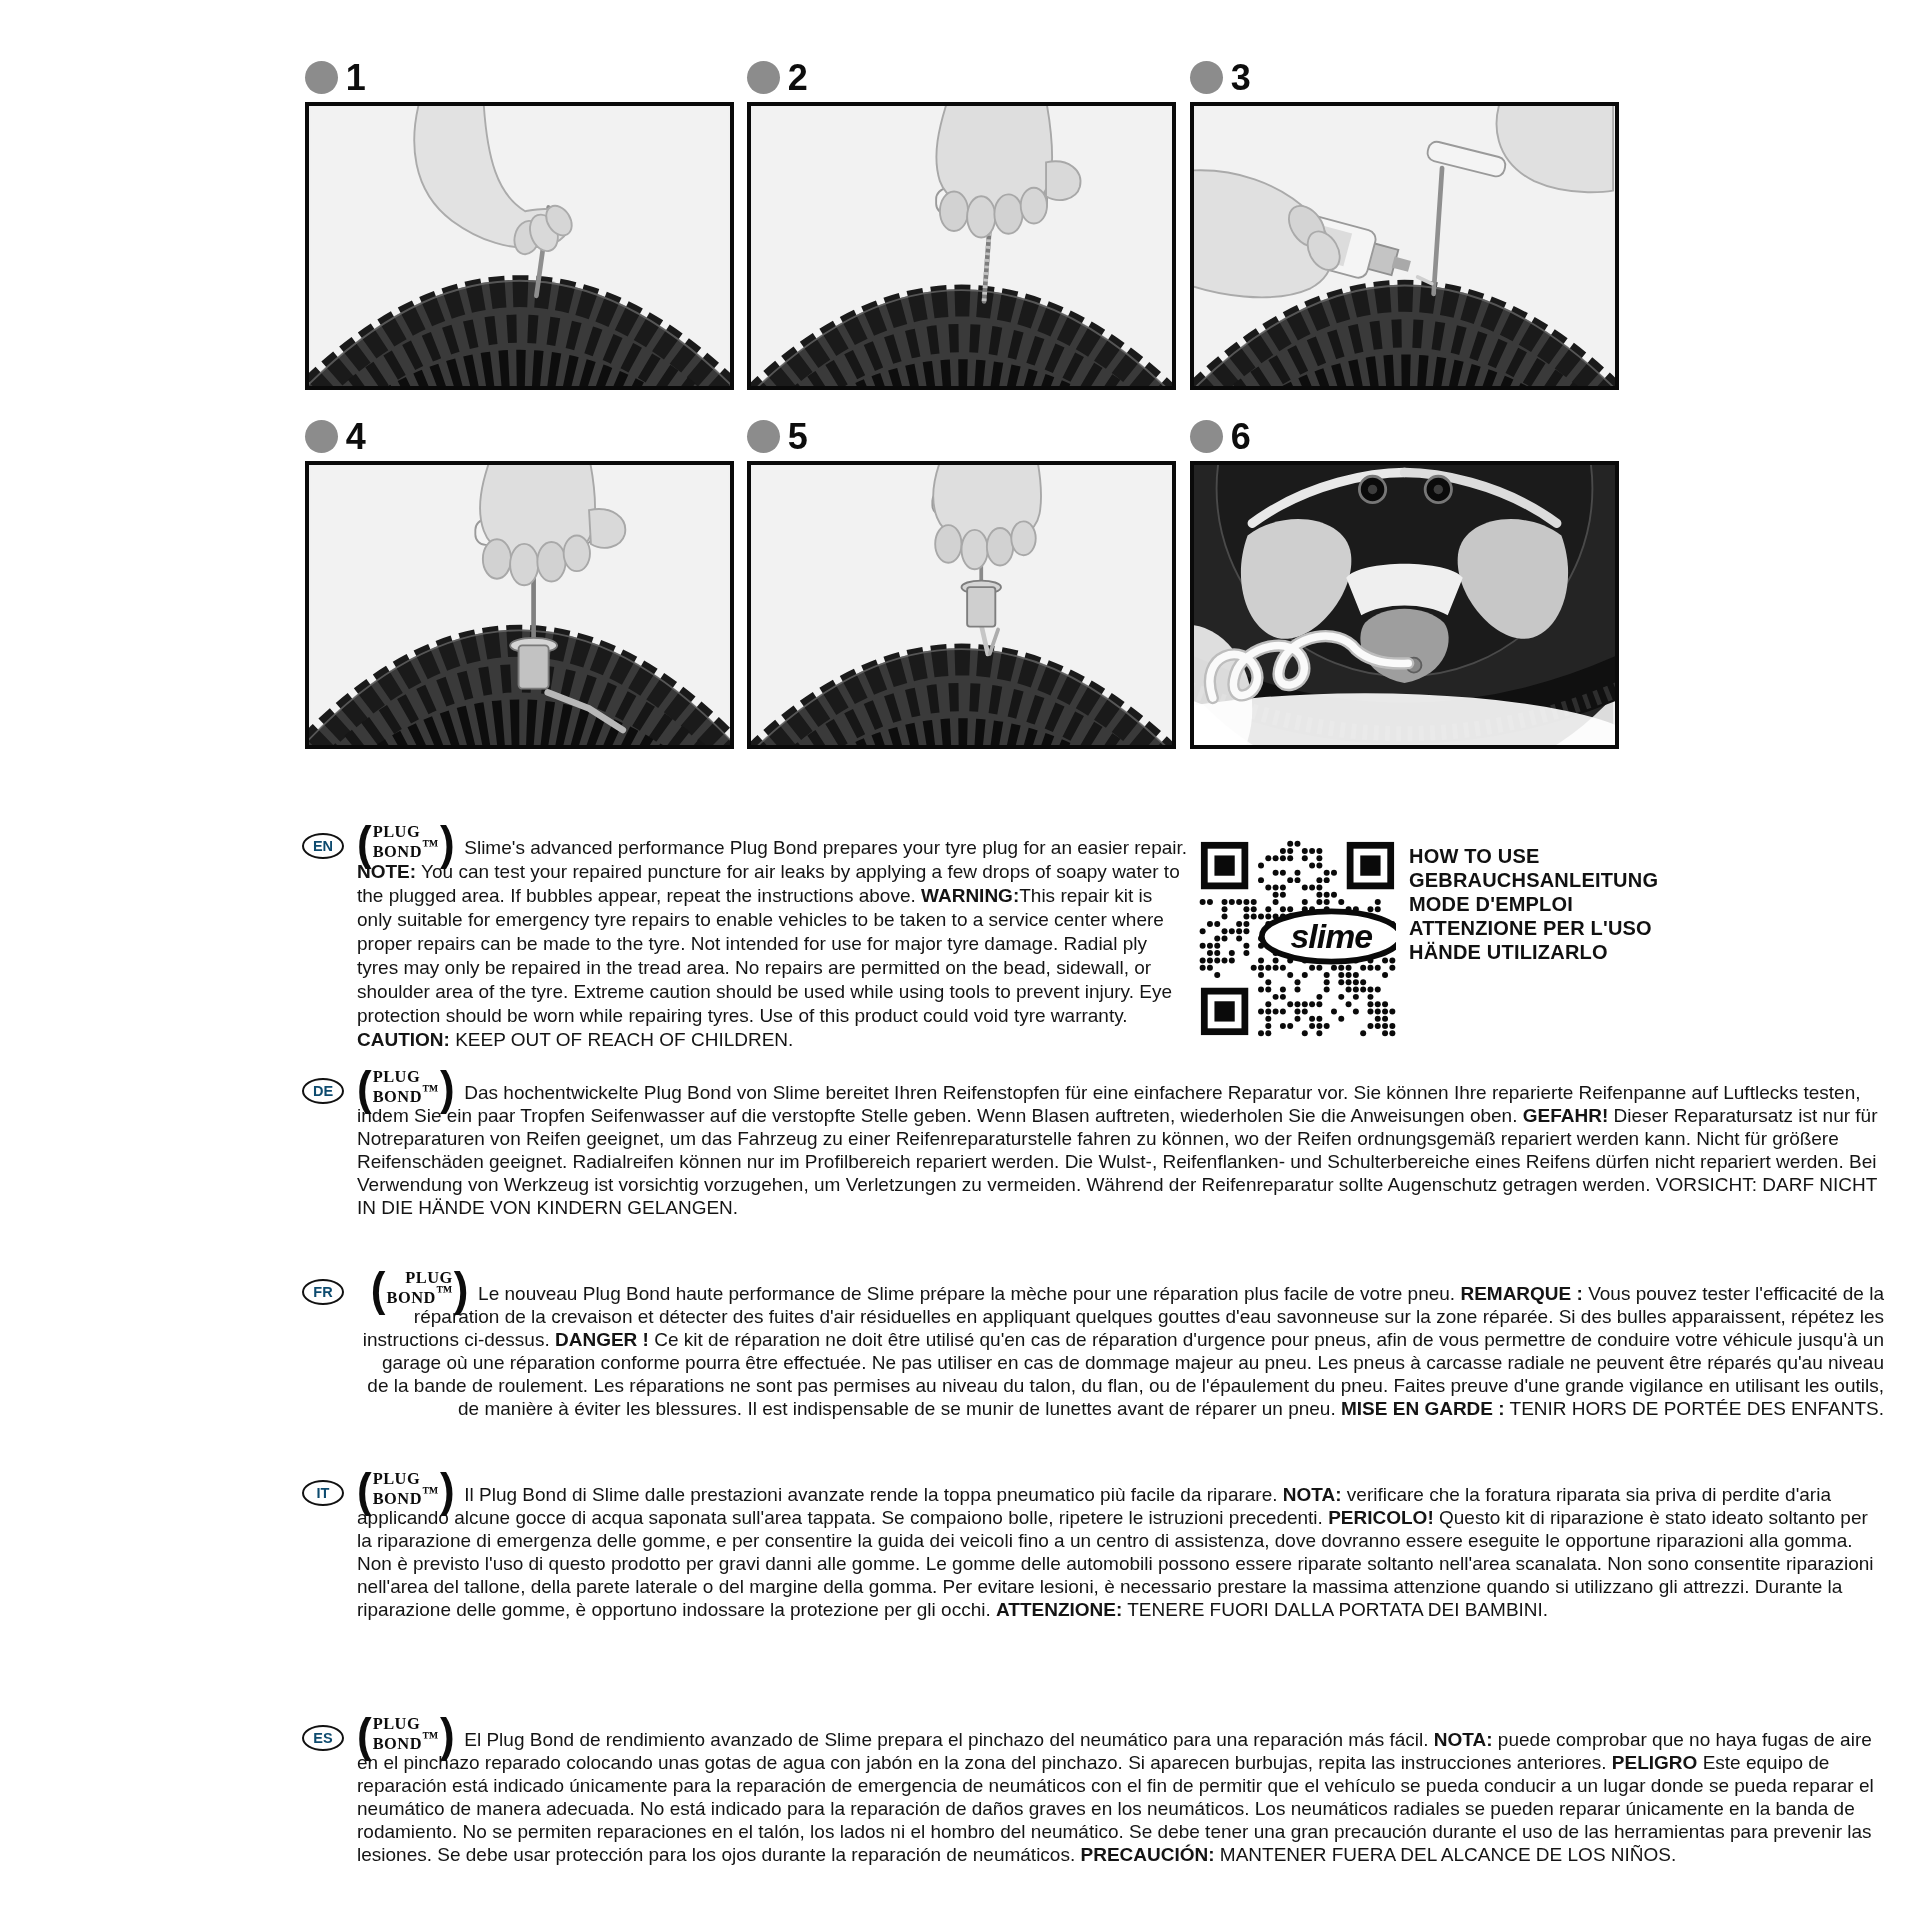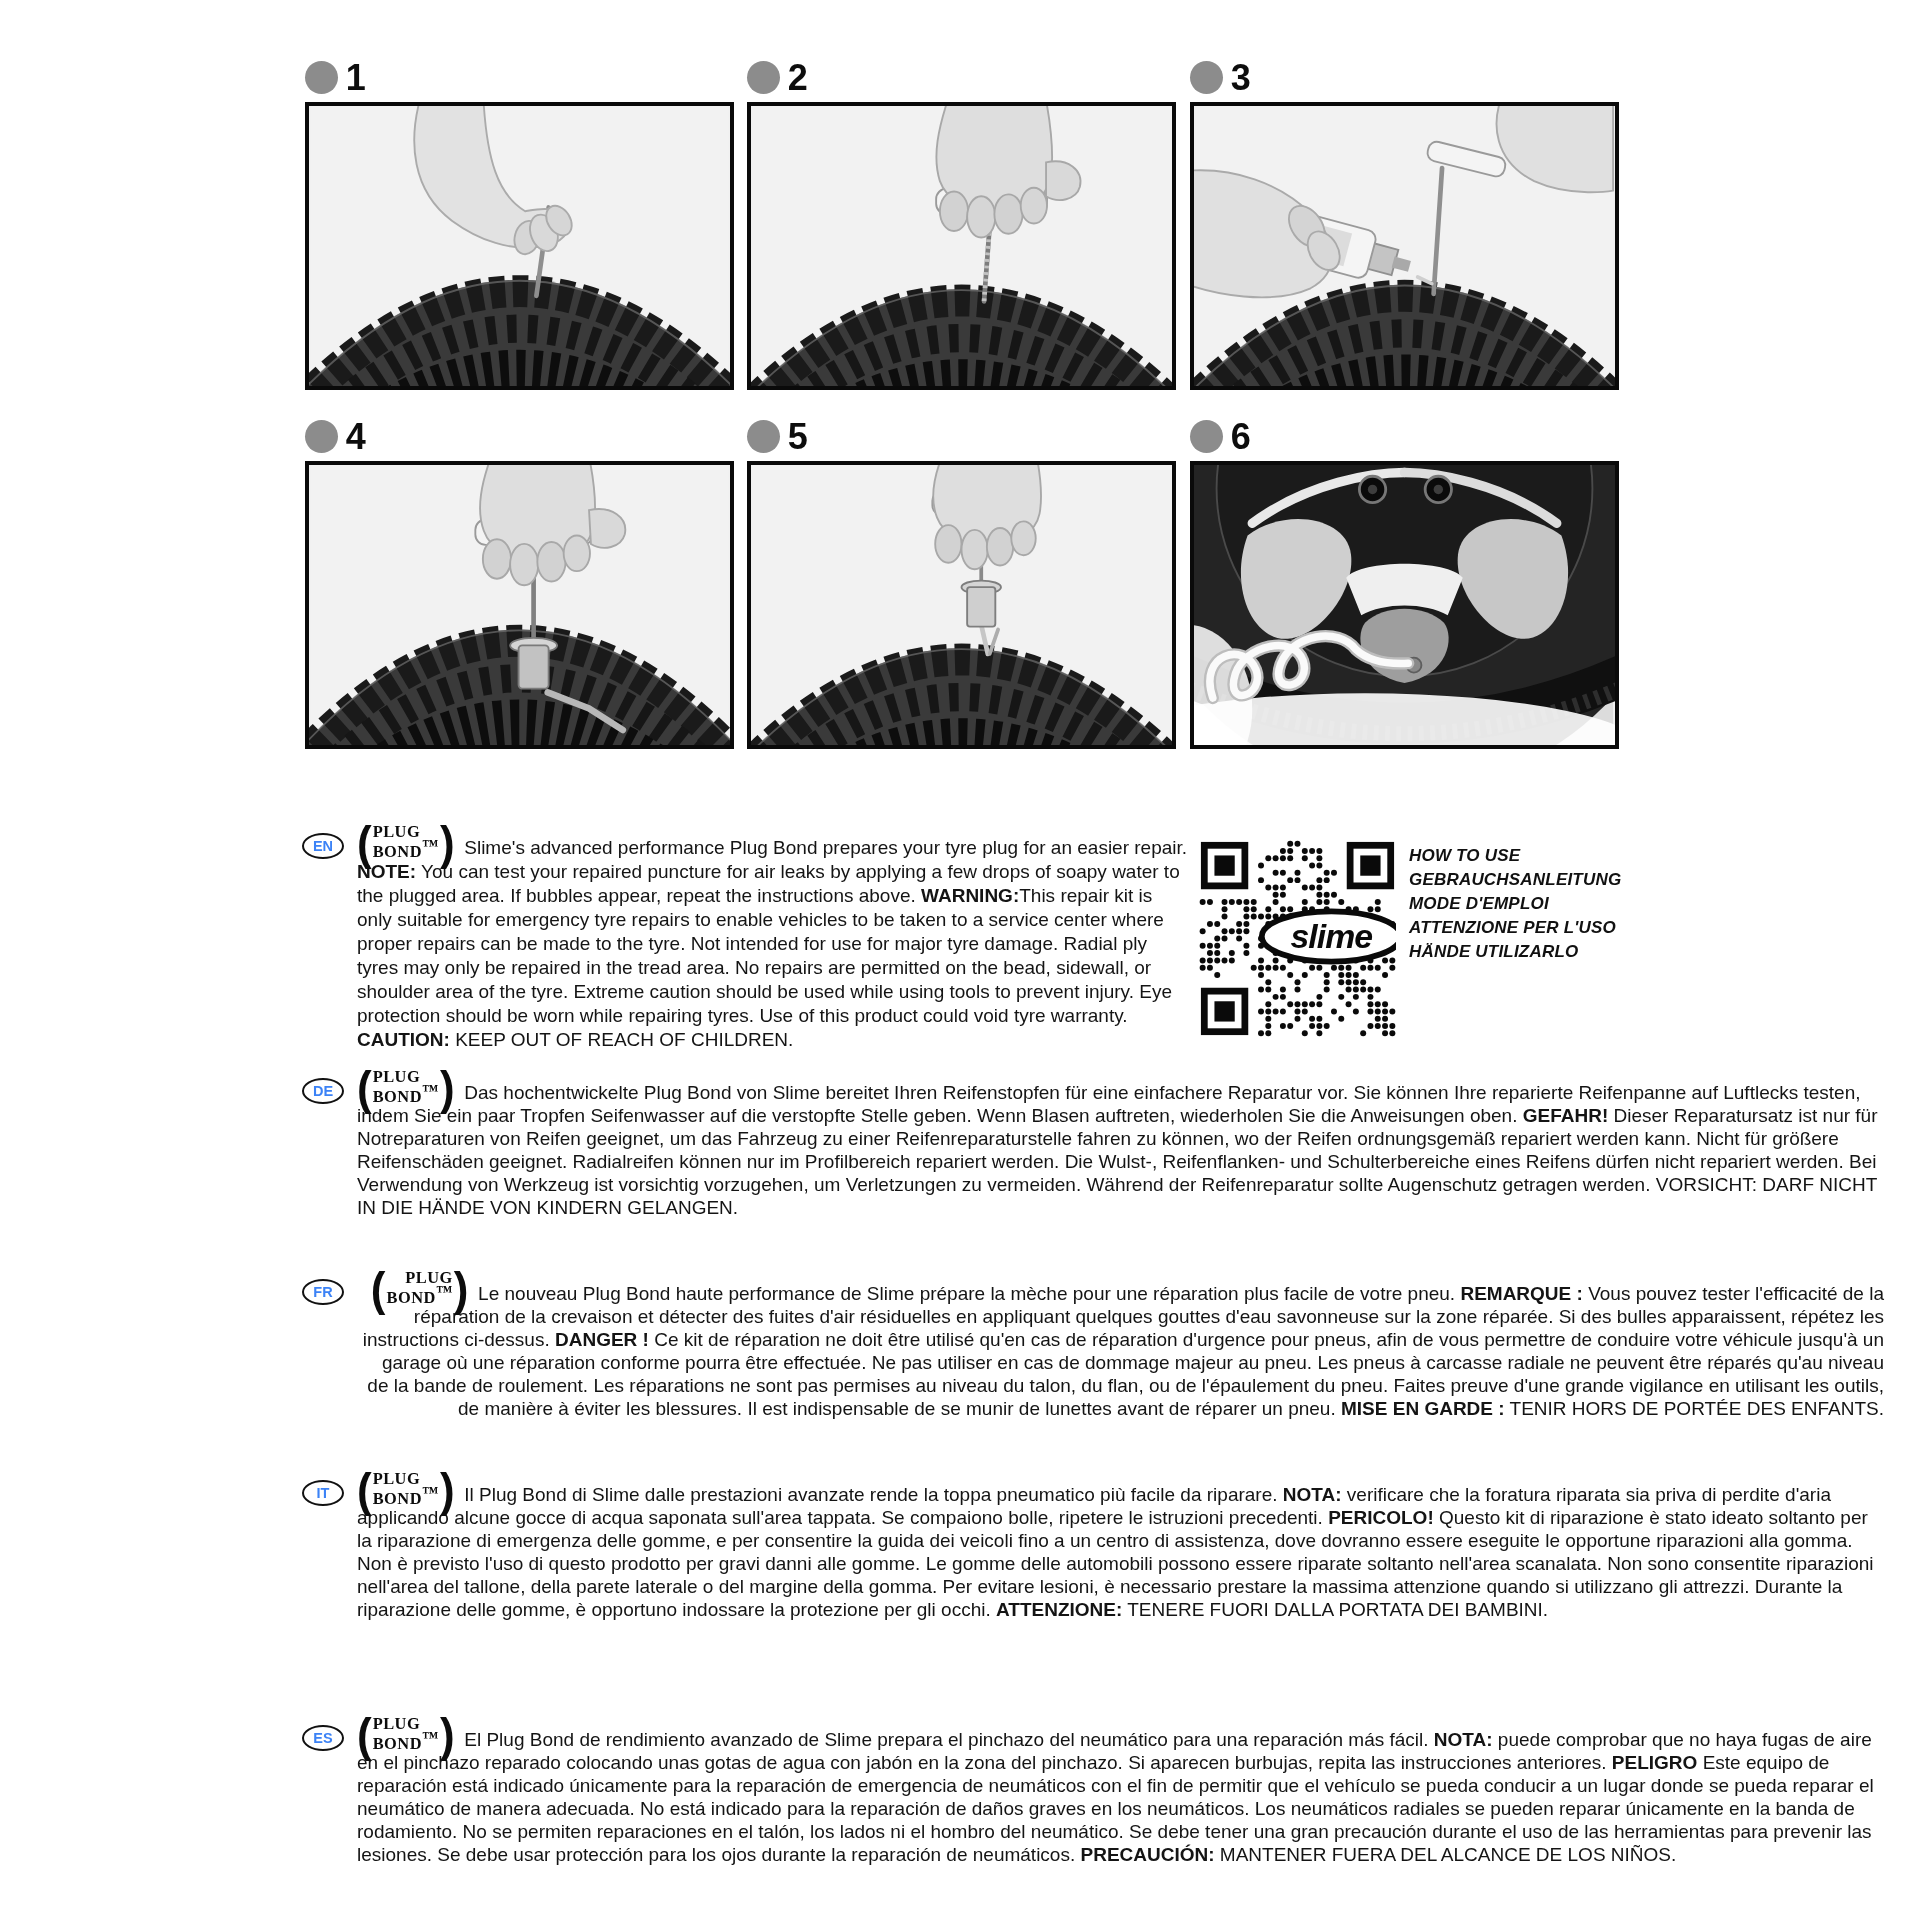--- a/index.html
+++ b/index.html
@@ -12,34 +12,34 @@
   .step-dot{width:33px;height:33px;border-radius:50%;background:#8c8c8c;display:inline-block;}
   .step-num{font-size:36px;font-weight:800;color:#0d0d0d;margin-left:7.7px;line-height:33px;}
   .step-frame{width:429px;height:288px;border:4.8px solid #0a0a0a;box-sizing:border-box;background:#f1f1f1;}
   .step-frame svg{display:block;width:100%;height:100%;}
 
   
   .lang-block{position:absolute;left:357px;font-size:19px;line-height:23px;color:#141414;text-align:left;}
   .lang-block.en{line-height:24px;}
   .lang-badge{position:absolute;left:-55px;top:1px;width:42px;height:26px;border:2.9px solid #111;border-radius:50%;
               box-sizing:border-box;display:flex;align-items:center;justify-content:center;
-              font-size:14.5px;font-weight:700;letter-spacing:0;color:#3b82f6;}
+              font-size:14.5px;font-weight:700;letter-spacing:0;color:#0c4a6e;}
   .plugbond{display:inline-flex;align-items:center;height:21px;vertical-align:-3.9px;margin-right:9.7px;
             font-weight:800;color:#0c0c0c;white-space:nowrap;}
   .plugbond .paren{font-size:44px;font-weight:800;line-height:29px;transform:scaleY(1.05);}
   .plugbond .stack{display:inline-flex;flex-direction:column;margin:0 1px;font-family:Liberation Serif, serif;}
   .plugbond .stack span{font-size:16.4px;line-height:14.5px;letter-spacing:0.5px;}
   .plugbond .tm{font-size:8.7px;vertical-align:super;font-weight:700;}
   .lang-text b{font-weight:700;margin-top:28px;}
 
   
   #qr-wrap{position:absolute;left:1199px;top:840px;width:686px;height:203px;}
   #qr-box{position:absolute;left:0;top:0;width:197px;height:197px;}
   #howto{position:absolute;left:210px;top:3.9px;}
-  #howto div{font-size:17px;font-weight:800;line-height:24px;color:#111;letter-spacing:0.2px;font-style:italic;}
+  #howto div{font-size:20px;font-weight:800;line-height:24px;color:#111;letter-spacing:0.2px;}
 </style>
 </head>
 <body>
 
 <div id="sheet">
 
   <div class="step" style="left:305px;top:59px;">
     <div class="step-badge">
       <span class="step-dot"></span>
       <span class="step-num">1</span>

